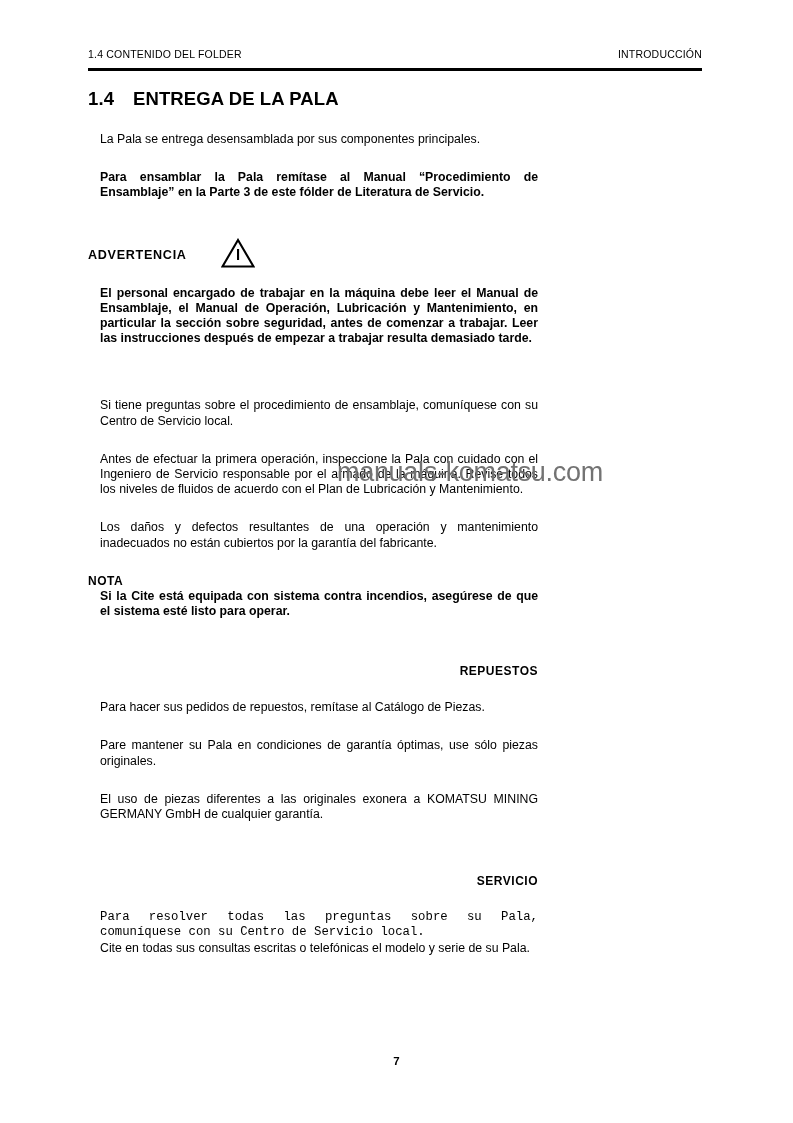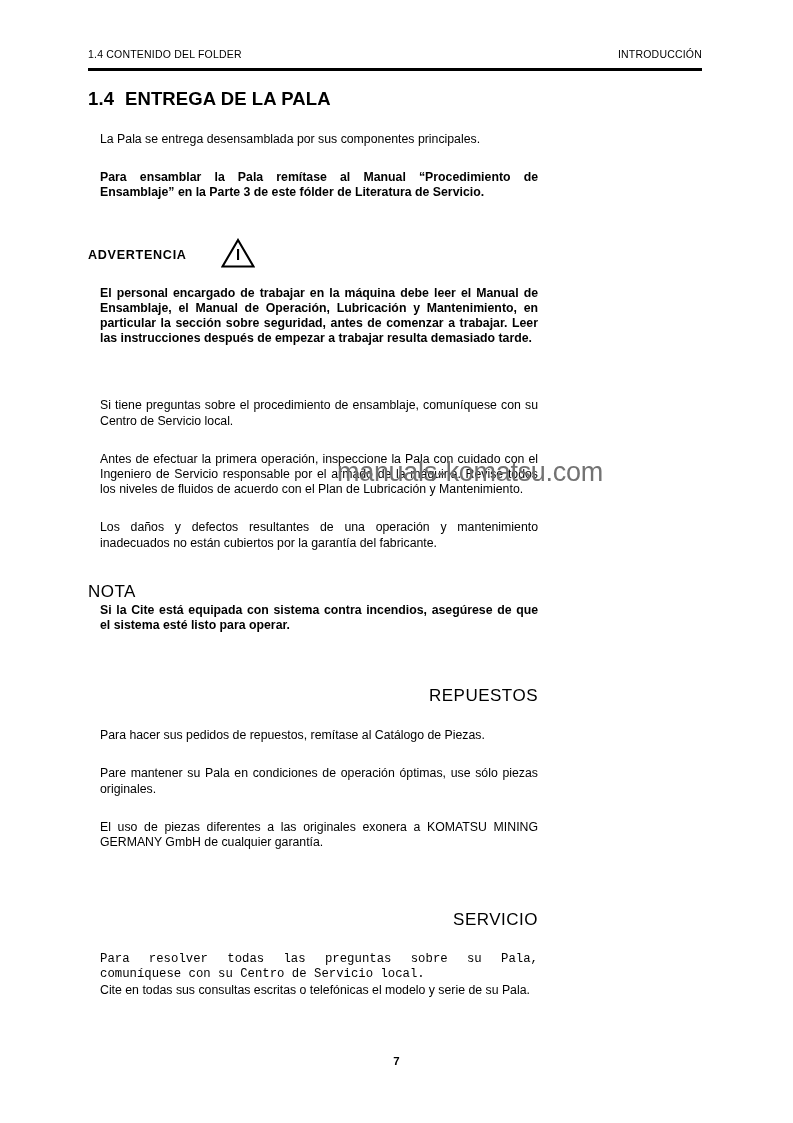--- a/index.html
+++ b/index.html
@@ -49,21 +49,21 @@
     width: 450px;
   }
 
   h1.section-title {
     font-size: 18.5px;
     font-weight: bold;
     letter-spacing: 0.1px;
     margin: 0 0 22px 0;
     white-space: nowrap;
   }
-  h1.section-title .num { margin-right: 11px; }
+  h1.section-title .num { margin-right: 19px; }
 
   p.para {
     font-size: 12.3px;
     line-height: 15.2px;
     margin: 0 0 15px 12px;
     text-align: justify;
   }
   p.bold {
     font-weight: bold;
     text-align: justify;
@@ -86,24 +86,24 @@
     font-weight: bold;
     letter-spacing: 0.7px;
   }
   .warn-icon {
     margin-left: 34px;
     display: block;
   }
 
   
   .sub-head {
-    font-size: 17px;
-    font-weight: normal;
+    font-size: 12px;
+    font-weight: bold;
     letter-spacing: 0.5px;
-    margin: 8px 0 1px 0;
+    margin: 0 0 1px 0;
   }
   .sub-head.spaced { margin-bottom: 14px; text-align: right; }
 
   
   .watermark {
     position: absolute;
     left: 337px;
     top: 459px;
     font-size: 27px;
     line-height: 27px;
@@ -182,21 +182,21 @@
     <div class="gap-sm"></div>
 
     <div class="sub-head spaced">REPUESTOS</div>
 
     <div class="gap-sm"></div>
 
     <p class="para">Para hacer sus pedidos de repuestos, remítase al Catálogo de Piezas.</p>
 
     <div class="gap-sm"></div>
 
-    <p class="para">Pare mantener su Pala en condiciones de operación óptimas, use sólo piezas originales.</p>
+    <p class="para">Pare mantener su Pala en condiciones de garantía óptimas, use sólo piezas originales.</p>
 
     <div class="gap-sm"></div>
 
     <p class="para">El uso de piezas diferentes a las originales exonera a KOMATSU MINING GERMANY GmbH de cualquier garantía.</p>
 
     <div class="gap-lg"></div>
     <div class="gap-md"></div>
 
     <div class="sub-head spaced">SERVICIO</div>
 

